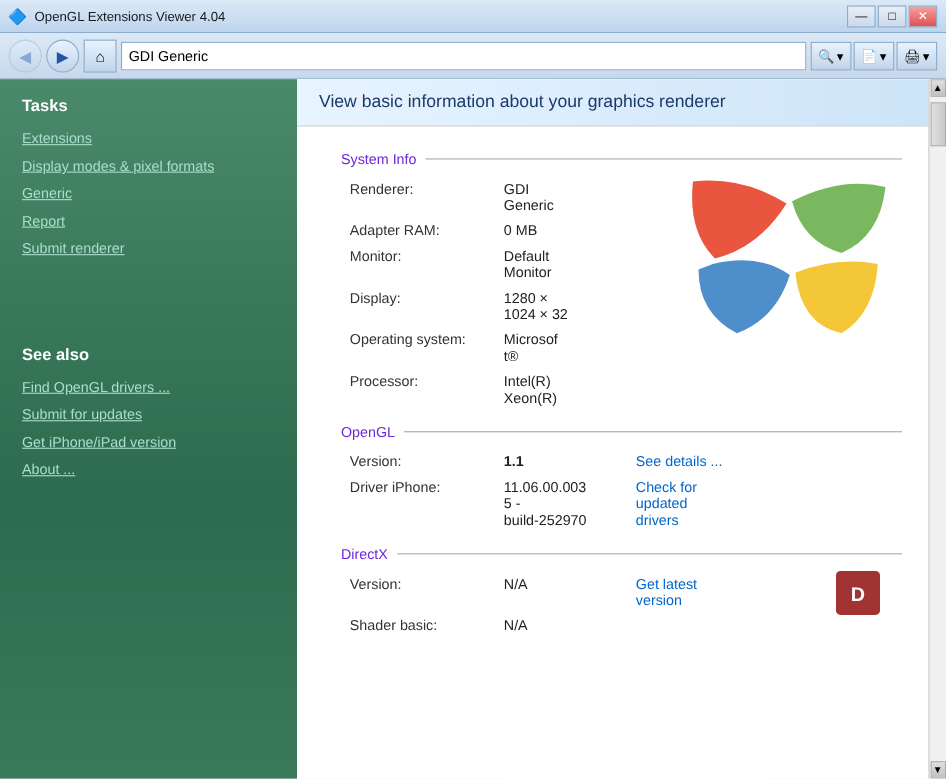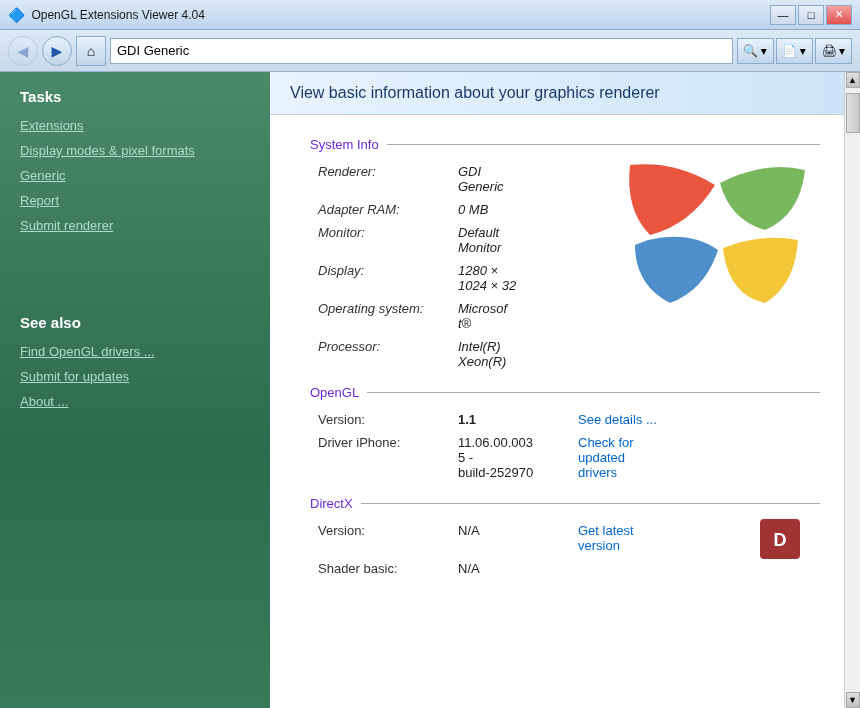--- a/index.html
+++ b/index.html
@@ -209,37 +209,38 @@
     <a class="sidebar-link">Report</a>
     <a class="sidebar-link">Submit renderer</a>
 
     <div class="sidebar-divider"></div>
     <div class="sidebar-divider"></div>
     <div class="sidebar-divider"></div>
 
     <div class="sidebar-section-title">See also</div>
     <a class="sidebar-link">Find OpenGL drivers ...</a>
     <a class="sidebar-link">Submit for updates</a>
+    <a class="sidebar-link">Get iPhone/iPad version</a>
     <a class="sidebar-link">About ...</a>
   </div>
 
   <div class="content" style="position:relative;">
 
     <div class="content-header">
       <h2>View basic information about your graphics renderer</h2>
     </div>
 
     <div style="padding: 10px 20px; position:relative;">
 
       <div class="info-section">
         <div class="section-header">
           <span class="section-title">System Info</span>
           <div class="section-line"></div>
         </div>
-        <div class="section-content" style="position:relative;font-style:italic;">
+        <div class="section-content" style="position:relative;">
           <table class="info-table">
             <tbody>
                 <tr>
               <td class="label-col">Renderer:</td>
               <td class="value-col">GDI<br>Generic</td>
               <td></td>
             </tr>
             <tr>
               <td class="label-col">Adapter RAM:</td>
               <td class="value-col">0 MB</td>

